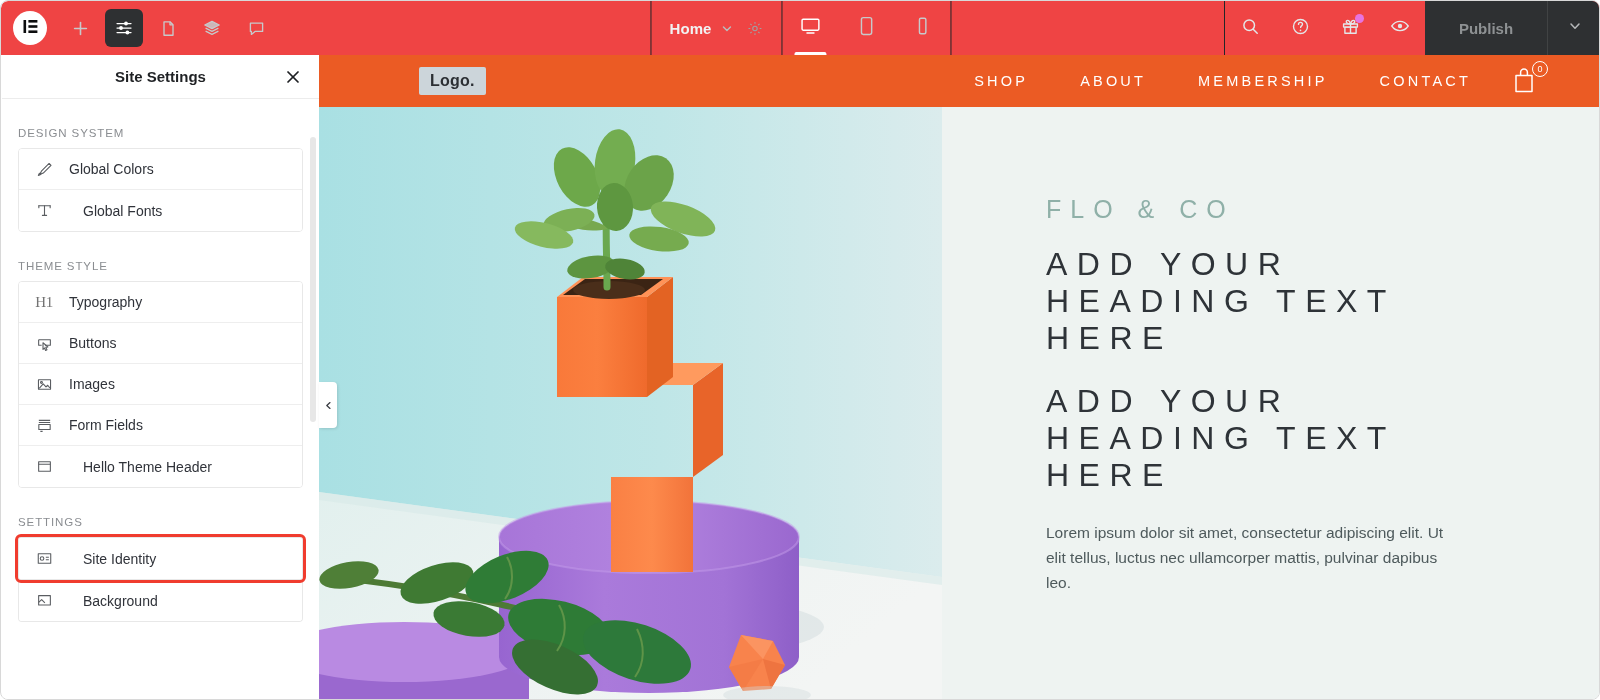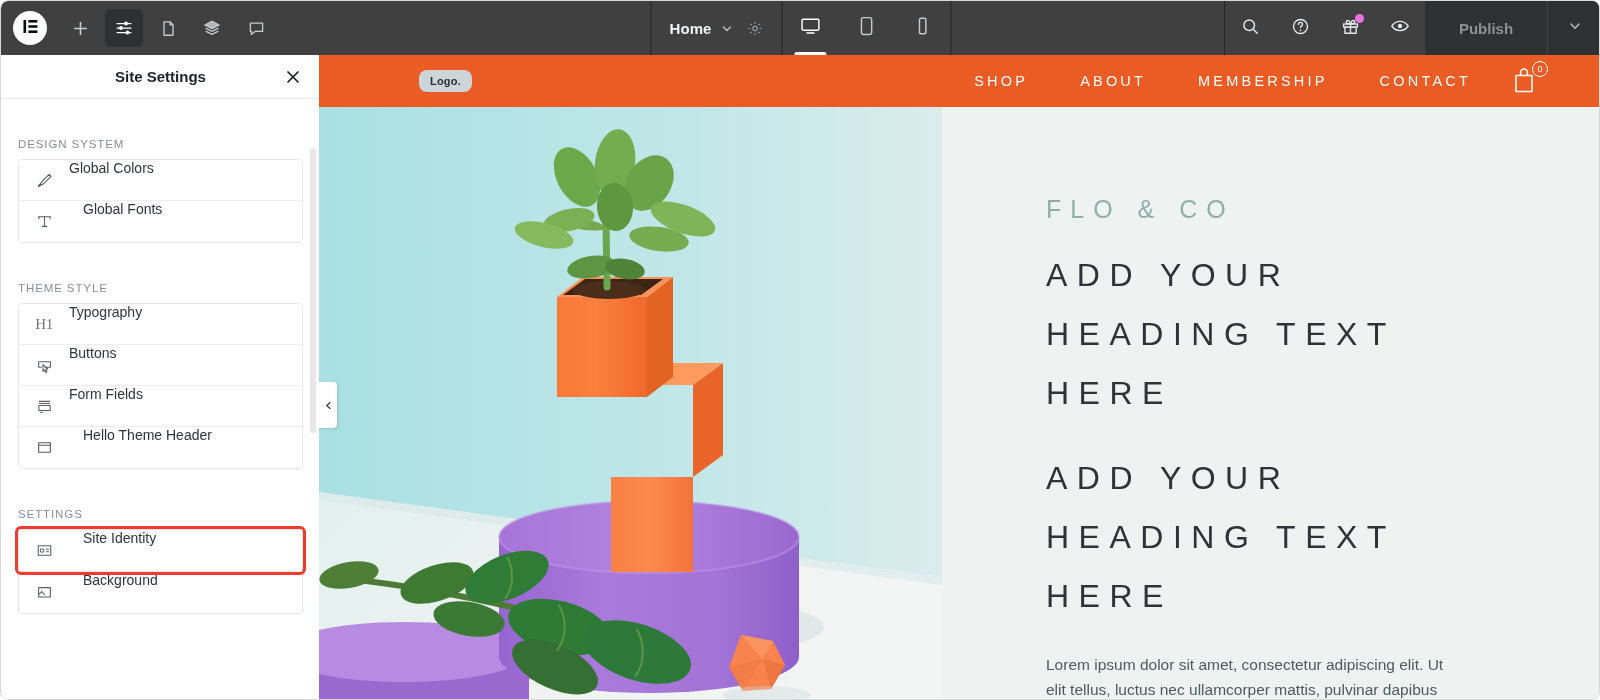--- a/index.html
+++ b/index.html
@@ -9,21 +9,21 @@
     background:#ffffff;
   }
   .app {
     position:relative; width:1600px; height:700px; overflow:hidden;
     border:1px solid #d8d8d8; border-radius:8px; background:#fff;
   }
 
   
   .toolbar {
     position:absolute; top:0; left:0; width:1600px; height:54px;
-    background:#404040; display:flex; align-items:center;
+    background:#ef4444; display:flex; align-items:center;
     border-top-left-radius:7px; border-top-right-radius:7px;
     overflow:hidden;
   }
   .tb-left { display:flex; align-items:center; height:54px; padding-left:12px; gap:6px; }
   .logo-btn {
     width:34px; height:34px; border-radius:50%; background:#fff;
     display:flex; align-items:center; justify-content:center; cursor:pointer;
     margin-right:8px;
   }
   .tb-icon {
@@ -93,27 +93,27 @@
   .panel-title { font-size:15px; font-weight:bold; color:#1f2124; }
   .panel-close {
     position:absolute; right:14px; top:50%; transform:translateY(-50%);
     width:24px; height:24px; display:flex; align-items:center; justify-content:center;
     cursor:pointer; color:#1f2124;
   }
   .panel-body { position:relative; height:602px; padding:0 16px; }
 
   .sec-label {
     font-size:11.5px; letter-spacing:.9px; color:#8a8d91;
-    margin-top:39px; margin-bottom:9px; text-transform:uppercase;
+    margin-top:28px; margin-bottom:9px; text-transform:uppercase;
   }
   .group {
     border:1px solid #e8e8e8; border-radius:4px; overflow:hidden; background:#fff;
   }
   .row {
-    height:41px; display:flex; gap:14px; padding:0 14px;
+    height:41px; display:flex; align-items:center; gap:14px; padding:0 14px;
     border-bottom:1px solid #eeeeee; cursor:pointer; background:#fff;
   }
   .row:last-child { border-bottom:none;gap:28px; }
   .row-ico {
     width:22px; min-width:22px; display:flex; align-items:center; justify-content:center;
     color:#5a5d61;
   }
   .row-label { font-size:14px; color:#30333a; }
   .h1-ico { font-family:"Liberation Serif", serif; font-size:15px; color:#737373; letter-spacing:-.5px; }
 
@@ -139,22 +139,22 @@
   
   .canvas {
     position:absolute; top:54px; left:318px; width:1282px; height:646px;
     overflow:hidden; background:#eef3f1; border-bottom-right-radius:7px;
   }
   .site-header {
     height:52px; background:#eb5b24; display:flex; align-items:center;
     padding:0 0 0 100px; position:relative;
   }
   .logo-ph {
-    background:#ccd5da; color:#2b2f33; font-size:11px; font-weight:bold;
-    padding:5px 11px; border-radius:8px; letter-spacing:.2px; cursor:pointer;
+    background:#ccd5da; color:#2b2f33; font-size:16px; font-weight:bold;
+    padding:5px 11px; border-radius:2px; letter-spacing:.2px; cursor:pointer;
   }
   .nav {
     position:absolute; right:130px; display:flex; gap:52px;
   }
   .nav a {
     color:#ffffff; font-size:14.5px; letter-spacing:3.2px; text-decoration:none;
     cursor:pointer; font-weight:normal;
   }
   .cart {
     position:absolute; right:60px; top:50%; transform:translateY(-50%);
@@ -168,21 +168,21 @@
 
   .hero { display:flex; height:583px; }
   .hero-img { width:623px; height:594px; position:relative; overflow:hidden; }
   .hero-txt {
     flex:1; background:#eef3f1; padding:88px 0 0 104px; position:relative;
   }
   .brand {
     color:#8fb0a8; font-size:25px; letter-spacing:9px; font-weight:300; margin-bottom:22px;
   }
   .heading {
-    color:#2e3338; font-size:32px; letter-spacing:9.5px; line-height:59px;
+    color:#2e3338; font-size:32px; letter-spacing:9.5px; line-height:37px;
     font-weight:300; margin-bottom:26px; max-width:430px;
   }
   .lead {
     color:#4e5a5c; font-size:15.5px; line-height:25px; max-width:400px; 
   }
 </style>
 </head>
 <body>
 
 <div class="app">
@@ -399,20 +399,30 @@
         </div>
         <div class="row">
           <span class="row-ico">
             <svg width="17" height="17" viewBox="0 0 18 18" stroke="currentColor" stroke-width="1.15" fill="none" stroke-linejoin="round">
               <path d="M2.8 5h12.4v5.8H9.5"></path>
                 <path d="M2.8 5v5.8h3.2"></path>
               <path d="M7.4 8.2l5.2 4.4-2.2.5 1.2 2.5-1.4.7-1.2-2.5-1.6 1.5z" fill="currentColor" fill-opacity=".08"></path>
             </svg>
           </span>
           <span class="row-label">Buttons</span>
+        </div>
+        <div class="row">
+          <span class="row-ico">
+            <svg width="17" height="17" viewBox="0 0 18 18" stroke="currentColor" stroke-width="1.15" fill="none" stroke-linejoin="round">
+              <rect x="2.6" y="4" width="12.8" height="10"></rect>
+              <circle cx="5.8" cy="7" r="1"></circle>
+                <polyline points="3.4,13 7.6,8.4 10.6,11.6 12.4,9.8 14.6,12.6"></polyline>
+            </svg>
+          </span>
+          <span class="row-label">Images</span>
         </div>
         <div class="row">
           <span class="row-ico">
             <svg width="17" height="17" viewBox="0 0 18 18" stroke="currentColor" stroke-width="1.15" fill="none" stroke-linejoin="round">
               <line x1="3" y1="3.6" x2="15" y2="3.6"></line>
                 <line x1="3" y1="5.8" x2="15" y2="5.8"></line>
               <rect x="3" y="8" width="12" height="5.2"></rect>
                 <line x1="4.6" y1="15.2" x2="7" y2="15.2"></line>
             </svg>
           </span>

